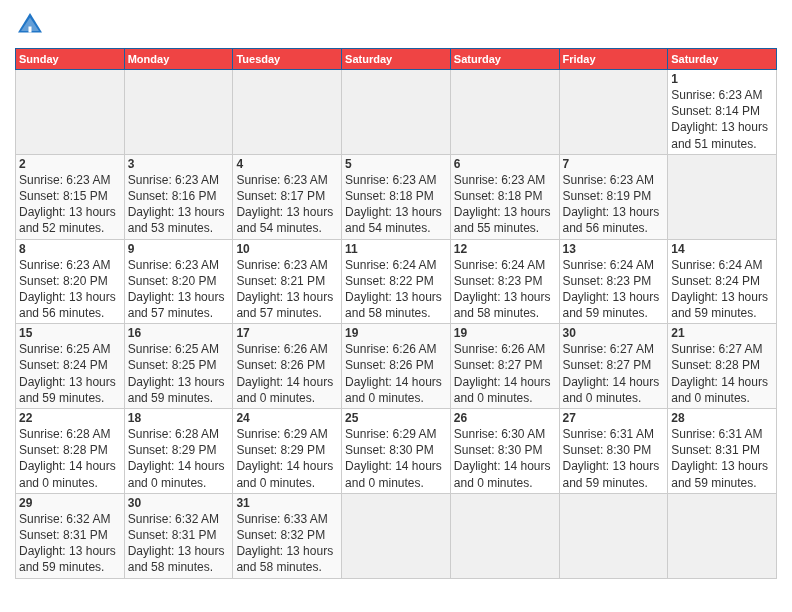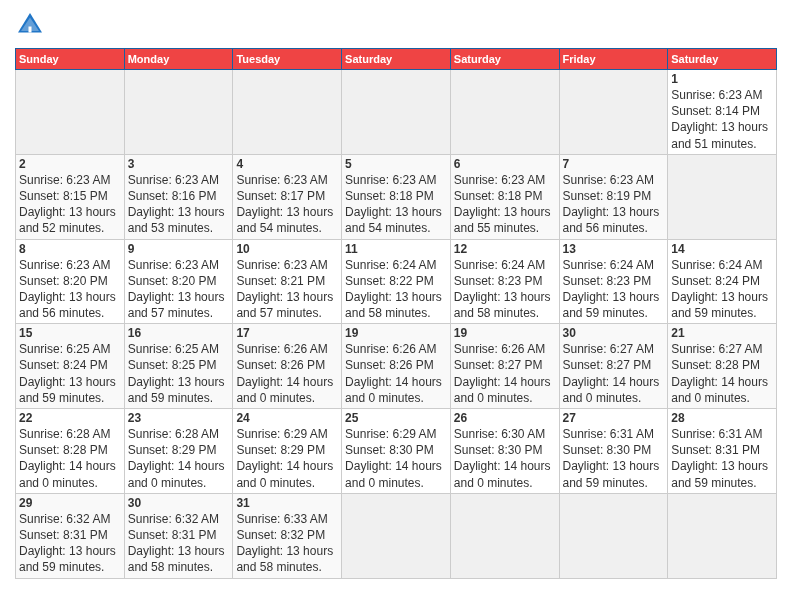--- a/index.html
+++ b/index.html
@@ -229,21 +229,21 @@
             <span class="day-num">21</span>
             <div class="day-info">Sunrise: 6:27 AM<br>Sunset: 8:28 PM<br>Daylight: 14 hours and 0 minutes.</div>
           </td>
         </tr>
         <tr>
           <td>
             <span class="day-num">22</span>
             <div class="day-info">Sunrise: 6:28 AM<br>Sunset: 8:28 PM<br>Daylight: 14 hours and 0 minutes.</div>
           </td>
           <td>
-            <span class="day-num">23</span>
+            <span class="day-num">18</span>
             <div class="day-info">Sunrise: 6:28 AM<br>Sunset: 8:29 PM<br>Daylight: 14 hours and 0 minutes.</div>
           </td>
           <td>
             <span class="day-num">24</span>
             <div class="day-info">Sunrise: 6:29 AM<br>Sunset: 8:29 PM<br>Daylight: 14 hours and 0 minutes.</div>
           </td>
           <td>
             <span class="day-num">25</span>
             <div class="day-info">Sunrise: 6:29 AM<br>Sunset: 8:30 PM<br>Daylight: 14 hours and 0 minutes.</div>
           </td>

